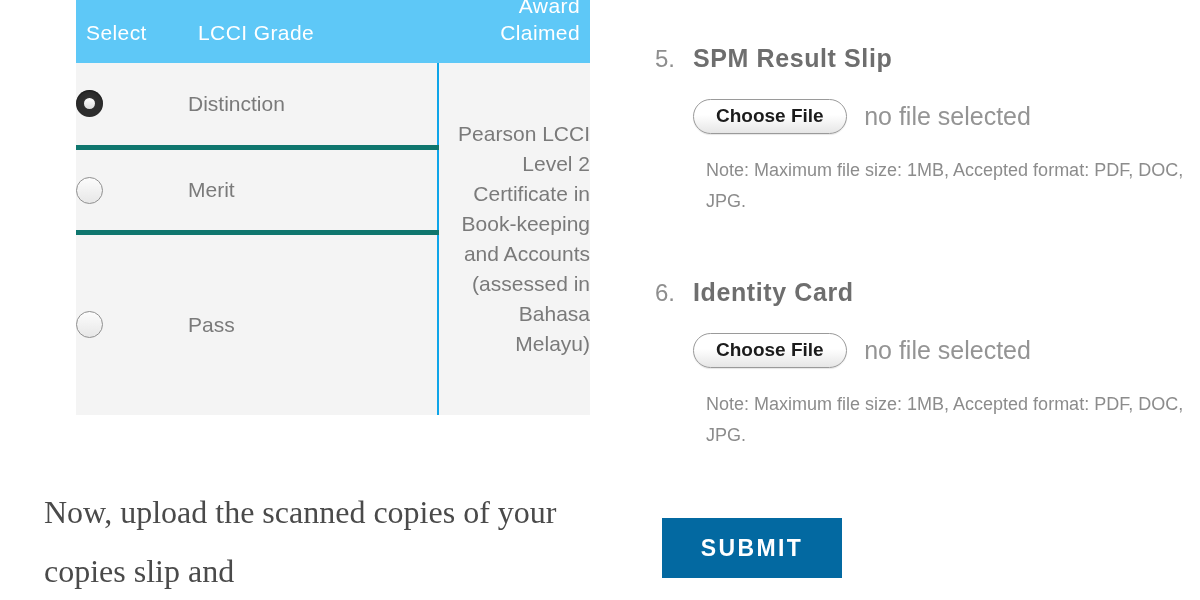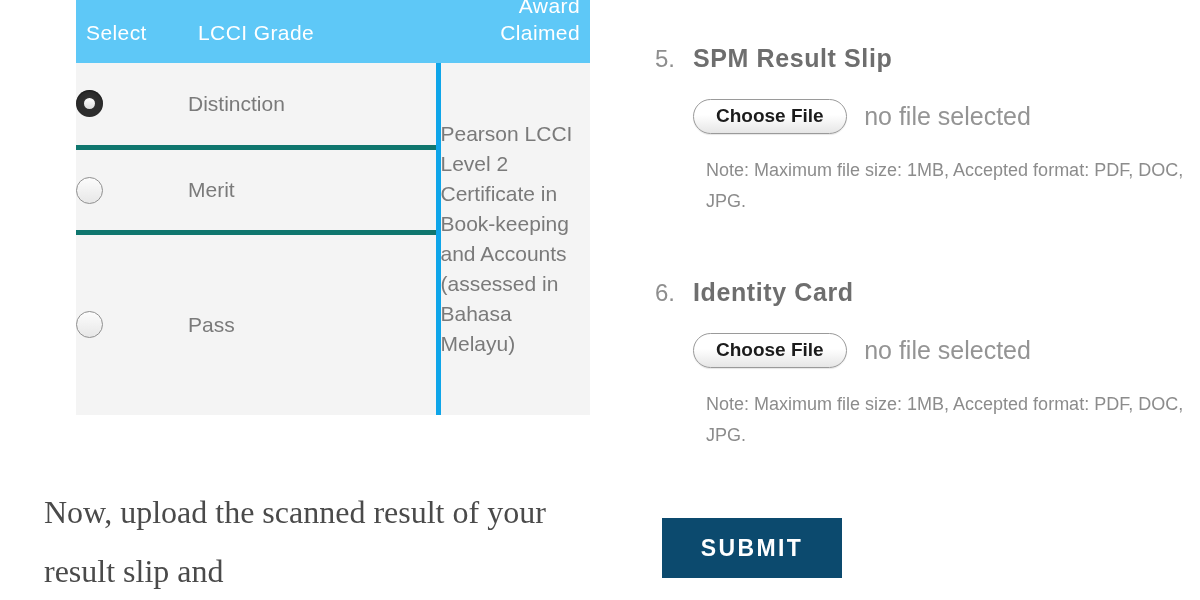--- a/index.html
+++ b/index.html
@@ -65,27 +65,27 @@
 
   td.cell-select { text-align: left; padding-left: 30px; vertical-align: middle; }
   td.cell-grade  { text-align: left; padding-left: 10px; vertical-align: middle; }
 
   .row-distinction td { height: 85px; }
   .row-merit       td { height: 85px; }
   .row-pass        td { height: 182px; }
 
   td.cell-award {
     vertical-align: middle;
-    text-align: left;
+    text-align: right;
     font-size: 21px;
     color: #7f7f7f;
     line-height: 1.43;
     padding: 6px 8px 6px 6px;
     border-top: none;
-    border-left: 5px solid #0ea5e9;
+    border-left: 2px solid #0ea5e9;
   }
 
   
   .radio {
     display: inline-block;
     width: 27px;
     height: 27px;
     border-radius: 50%;
     border: 1px solid #909090;
     background: linear-gradient(180deg, #fcfcfc 0%, #e7e7e7 100%);
@@ -196,21 +196,21 @@
     color: #8c8c8c;
     line-height: 1.72;
   }
 
   .submit-btn {
     position: absolute;
     left: 22px;
     top: 518px;
     width: 180px;
     height: 60px;
-    background: #0c4a6e;
+    background: #0369a1;
     color: #ffffff;
     border: none;
     font-family: "Liberation Sans", sans-serif;
     font-size: 23px;
     font-weight: bold;
     letter-spacing: 2.4px;
     cursor: pointer;
     text-align: center;
     line-height: 60px;
   }
@@ -246,21 +246,21 @@
         </tr>
         <tr class="row-pass">
           <td class="cell-select">
             <span class="radio"></span>
           </td>
           <td class="cell-grade">Pass</td>
         </tr>
       </tbody>
     </table>
 
-    <div class="scan-note">Now, upload the scanned result of your result slip and</div>
+    <div class="scan-note">Now, upload the scanned copies of your copies slip and</div>
   </div>
 
   <div class="right-col">
 
     <div class="step step-spm">
       <div class="step-head">
         <span class="step-num">5.</span>
         <span class="step-title">SPM Result Slip</span>
       </div>
       <div class="file-row">

